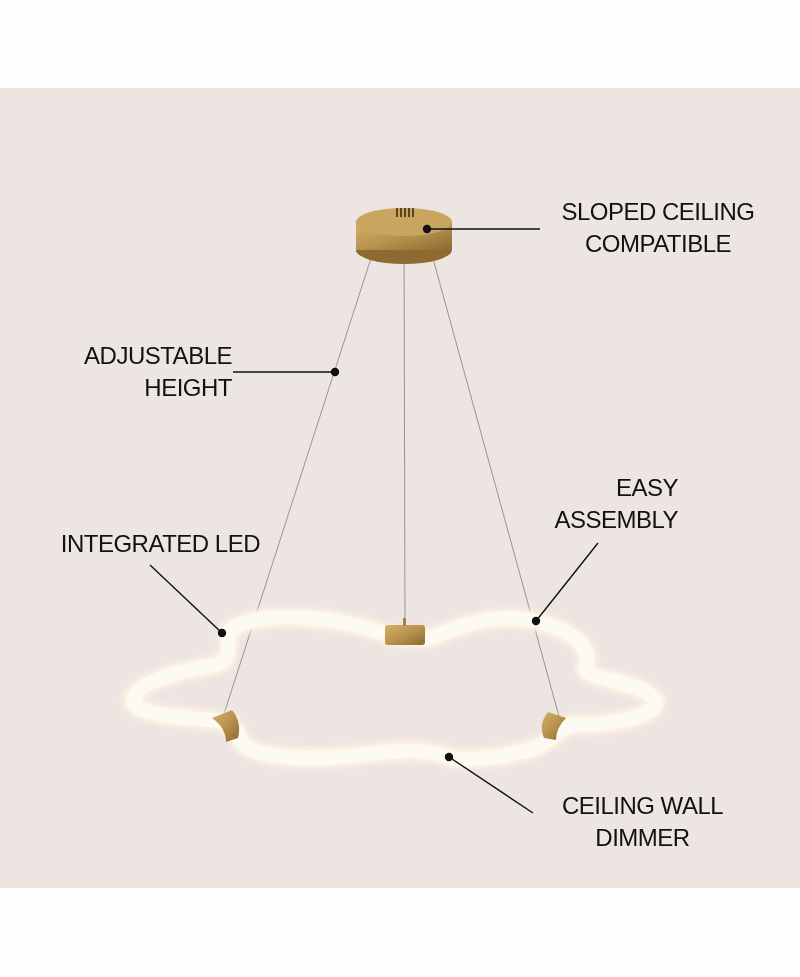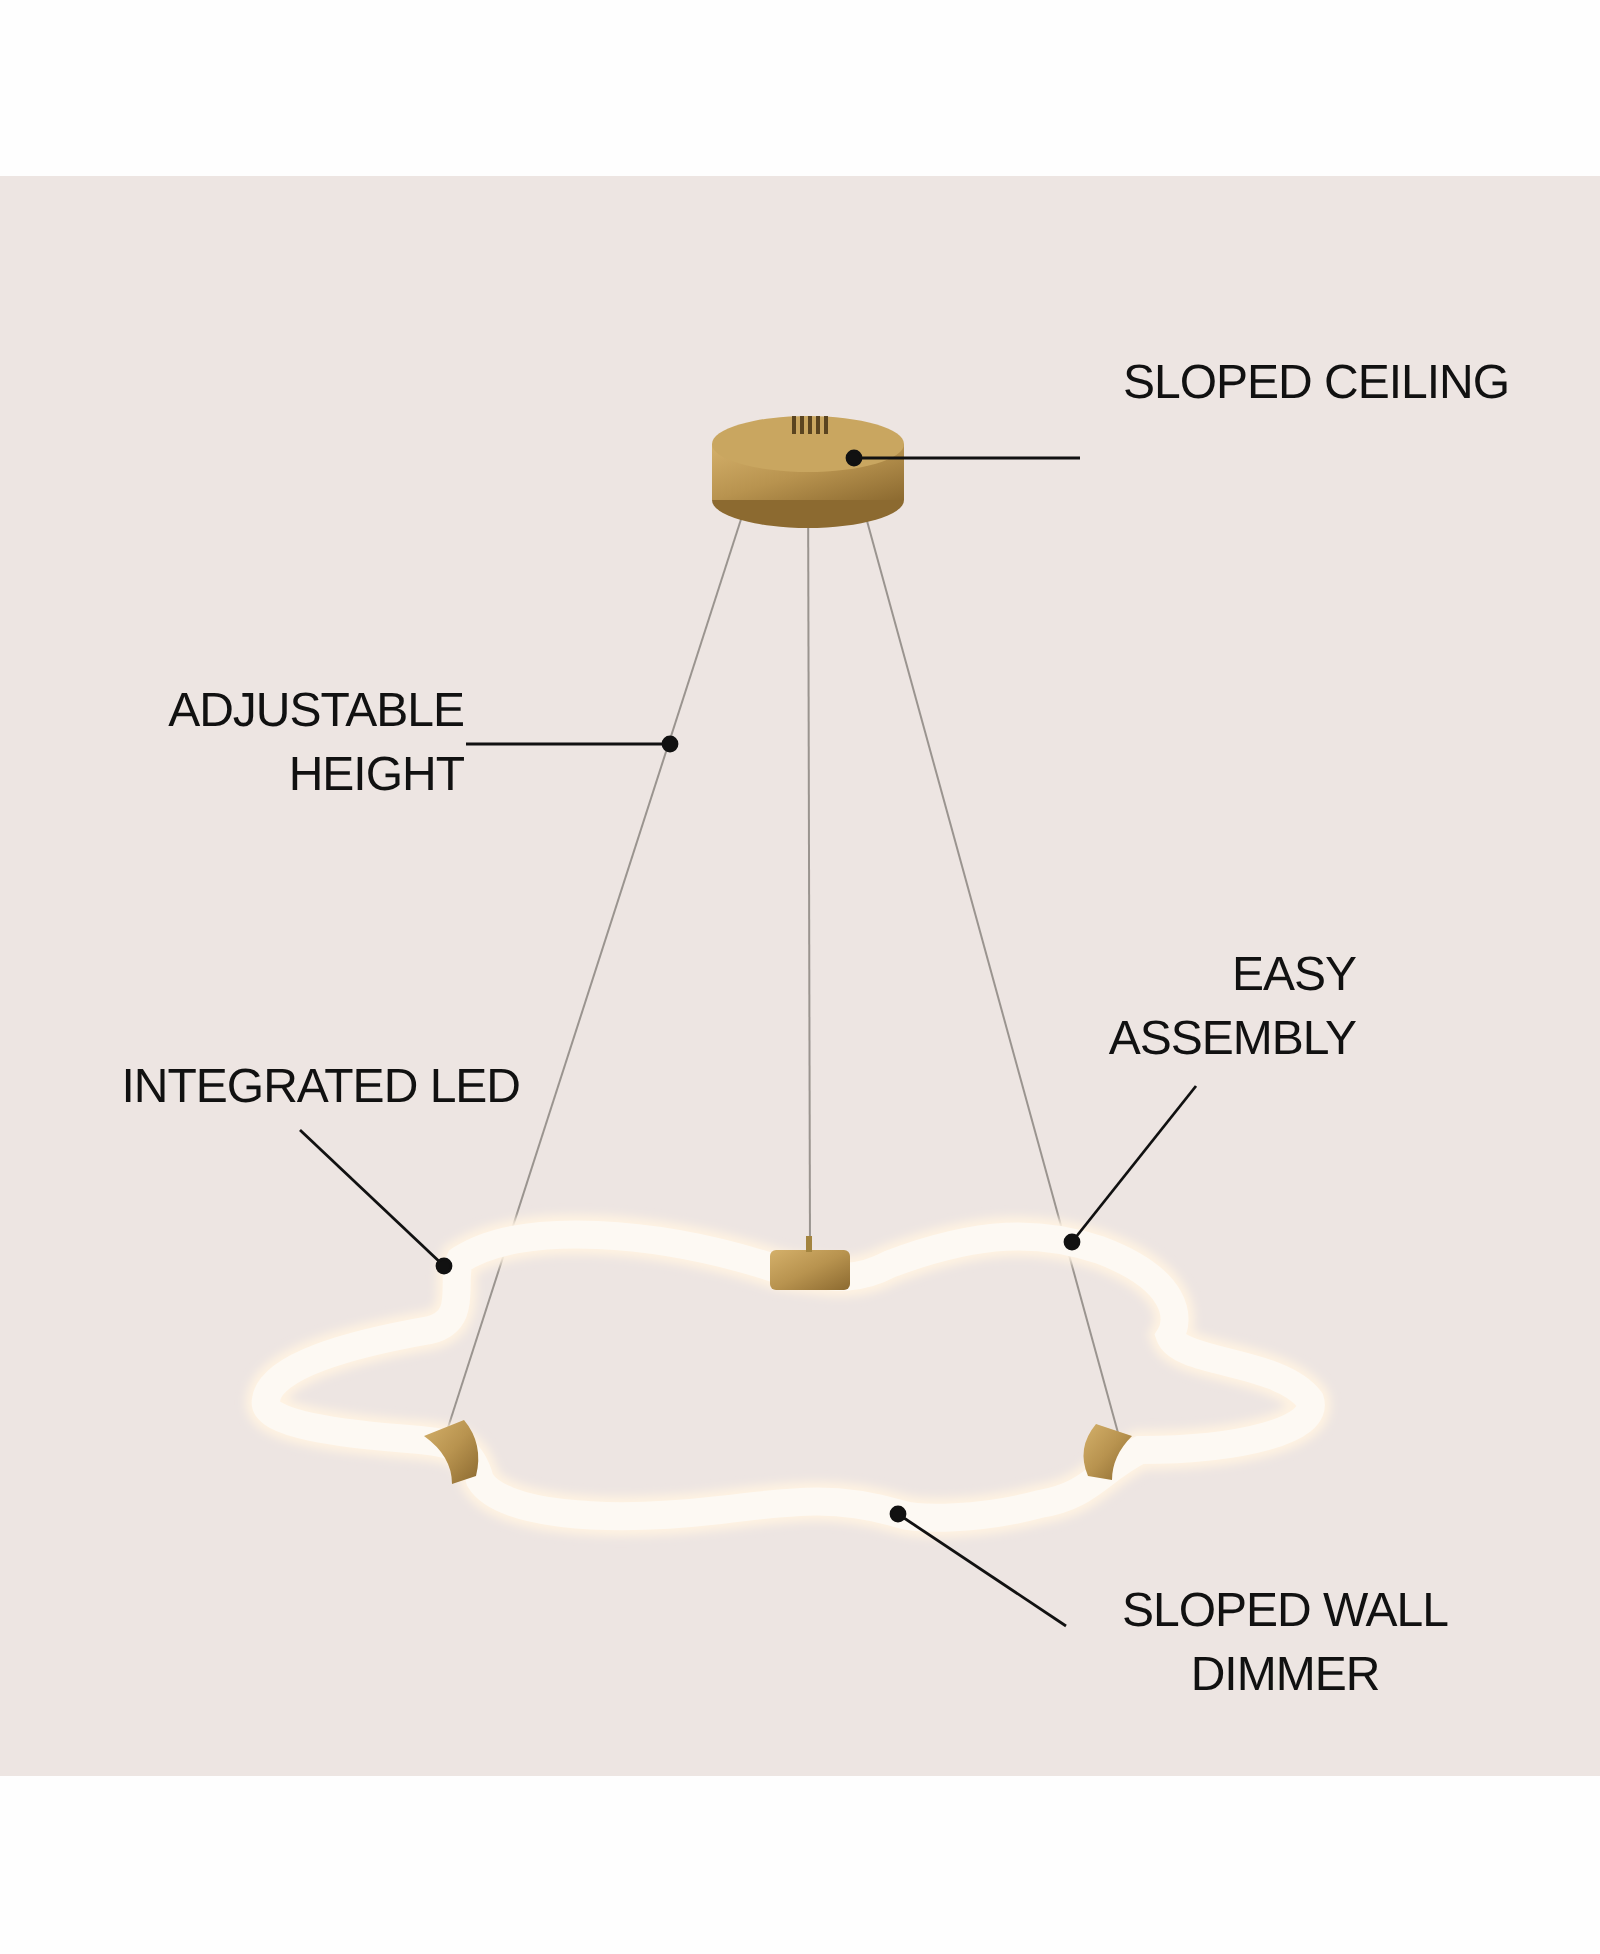--- a/index.html
+++ b/index.html
@@ -63,34 +63,35 @@
       <line x1="150" y1="565" x2="222" y2="633"></line>
         <circle cx="222" cy="633" r="3.5"></circle>
       <line x1="598" y1="543" x2="536" y2="621"></line>
         <circle cx="536" cy="621" r="3.5"></circle>
       <line x1="449" y1="757" x2="533" y2="813"></line>
         <circle cx="449" cy="757" r="3.5"></circle>
     </g>
   </svg>
 </div>
 
-<div class="label" style="left:548px;top:176px;width:220px;">
+<div class="label" style="left:548px;top:196px;width:220px;">
   <div>SLOPED CEILING</div>
+  <div>COMPATIBLE</div>
 </div>
 
 <div class="label" style="left:52px;top:340px;width:180px;text-align:right;">
   <div>ADJUSTABLE</div>
   <div>HEIGHT</div>
 </div>
 
 <div class="label" style="left:30px;top:528px;width:230px;text-align:right;">
   <div>INTEGRATED LED</div>
 </div>
 
 <div class="label" style="left:528px;top:472px;width:150px;text-align:right;">
   <div>EASY</div>
   <div>ASSEMBLY</div>
 </div>
 
 <div class="label" style="left:545px;top:790px;width:195px;">
-  <div>SLOPED WALL</div>
+  <div>CEILING WALL</div>
   <div>DIMMER</div>
 </div>
 
 </body></html>

